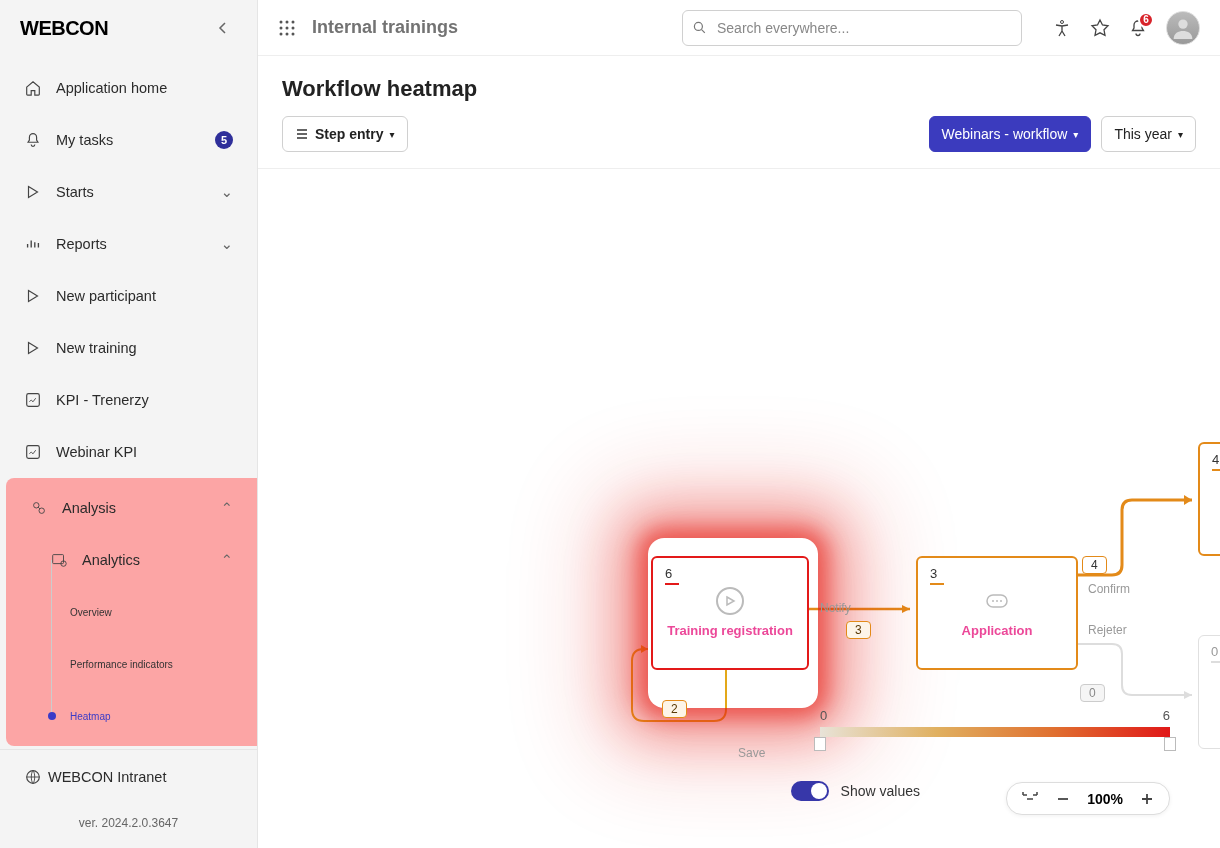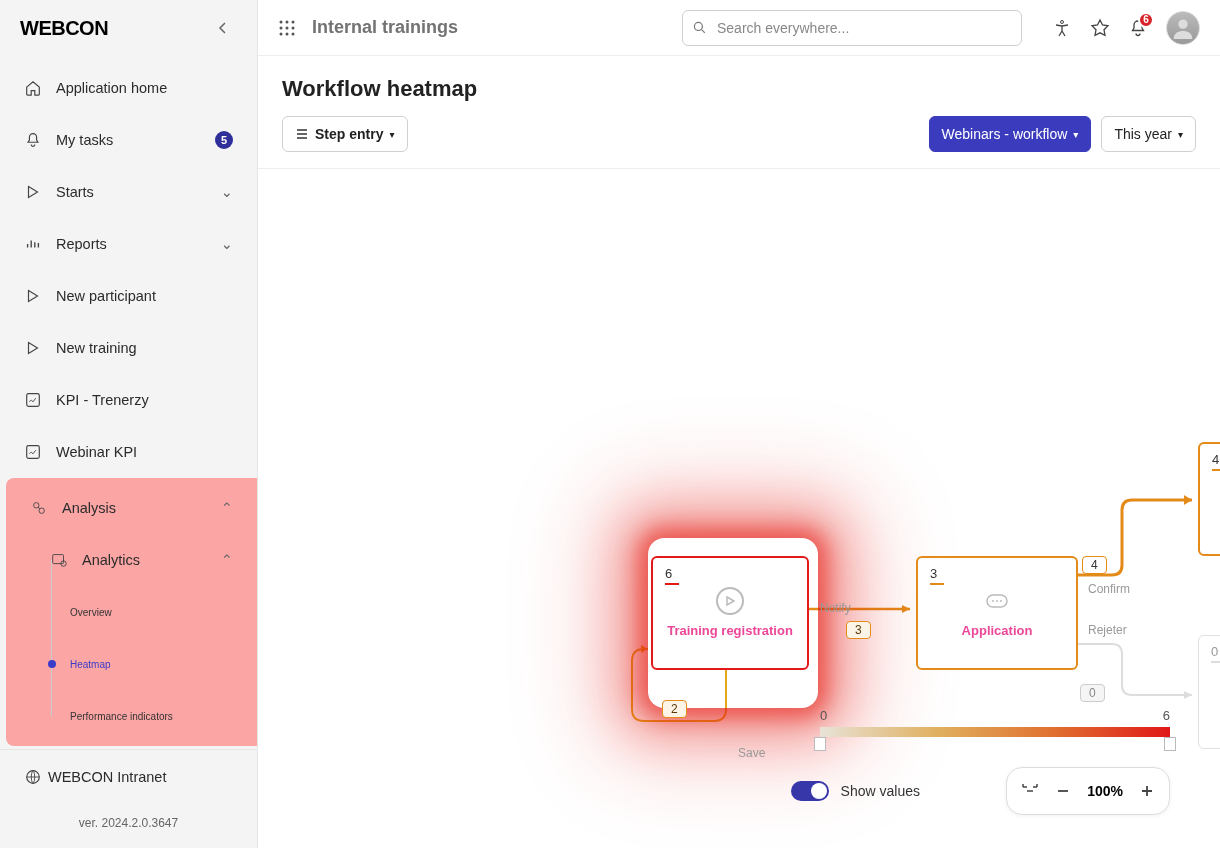--- a/index.html
+++ b/index.html
@@ -82,21 +82,21 @@
   .legend { position:absolute; right:50px; bottom:128px; width:350px;}
   .legend-nums{display:flex; justify-content:space-between; font-size:13px; color:#555; margin-bottom:4px;}
   .legend-bar{height:10px; background:linear-gradient(to right, #e8e3d8, #e0b060, #e07030, #e01818); position:relative;}
   .legend-handle{position:absolute; top:10px; width:12px; height:14px; background:#fff; border:1px solid #bbb; cursor:pointer;}
   .legend-handle.left{left:-6px;} .legend-handle.right{right:-6px;}
 
   .show-values{position:absolute; right:300px; bottom:64px; display:flex; align-items:center; gap:12px; font-size:14px; color:#333;}
   .toggle{width:38px; height:20px; background:#3737a9; border-radius:10px; position:relative; cursor:pointer;}
   .toggle::after{content:""; position:absolute; right:2px; top:2px; width:16px; height:16px; background:#fff; border-radius:50%;}
 
-  .zoom-box{position:absolute; right:50px; bottom:50px; border:1px solid #ddd; border-radius:16px; height:48px; display:flex; align-items:center; padding:0 14px; gap:16px; background:#fff; box-shadow:0 1px 4px rgba(0,0,0,0.06);}
+  .zoom-box{position:absolute; right:50px; bottom:50px; border:1px solid #ddd; border-radius:16px; height:33px; display:flex; align-items:center; padding:0 14px; gap:16px; background:#fff; box-shadow:0 1px 4px rgba(0,0,0,0.06);}
   .zoom-box .zico{cursor:pointer; color:#444; display:flex;}
   .zoom-val{font-size:14px; font-weight:600;}
 
   .data-from{position:absolute; right:20px; bottom:6px; font-size:11px; color:#888;}
 </style>
 </head>
 <body>
 
 <div class="sidebar">
   <div class="sidebar-header">
@@ -176,22 +176,22 @@
         <svg width="18" height="18" viewBox="0 0 20 20">
             <rect x="3" y="4" width="12" height="10" rx="1" fill="none" stroke="#444"></rect>
             <circle cx="15" cy="14" r="3" fill="none" stroke="#444"></circle>
           </svg>
         <span>Analytics</span>
         <span class="chev">⌃</span>
       </div>
       <div style="position:relative;">
         <div class="tree-line"></div>
         <div class="sub-item">Overview</div>
+        <div class="sub-item">Performance indicators</div>
         <div class="sub-item active">Heatmap</div>
-        <div class="sub-item">Performance indicators</div>
       </div>
     </div>
   </div>
 
   <div class="sidebar-footer">
     <div class="nav-item">
       <svg width="18" height="18" viewBox="0 0 20 20">
           <circle cx="10" cy="10" r="7" fill="none" stroke="#444" stroke-width="1.3"></circle>
           <path d="M3 10h14M10 3c2.5 2 2.5 12 0 14M10 3c-2.5 2-2.5 12 0 14" fill="none" stroke="#444" stroke-width="1"></path>
         </svg>

